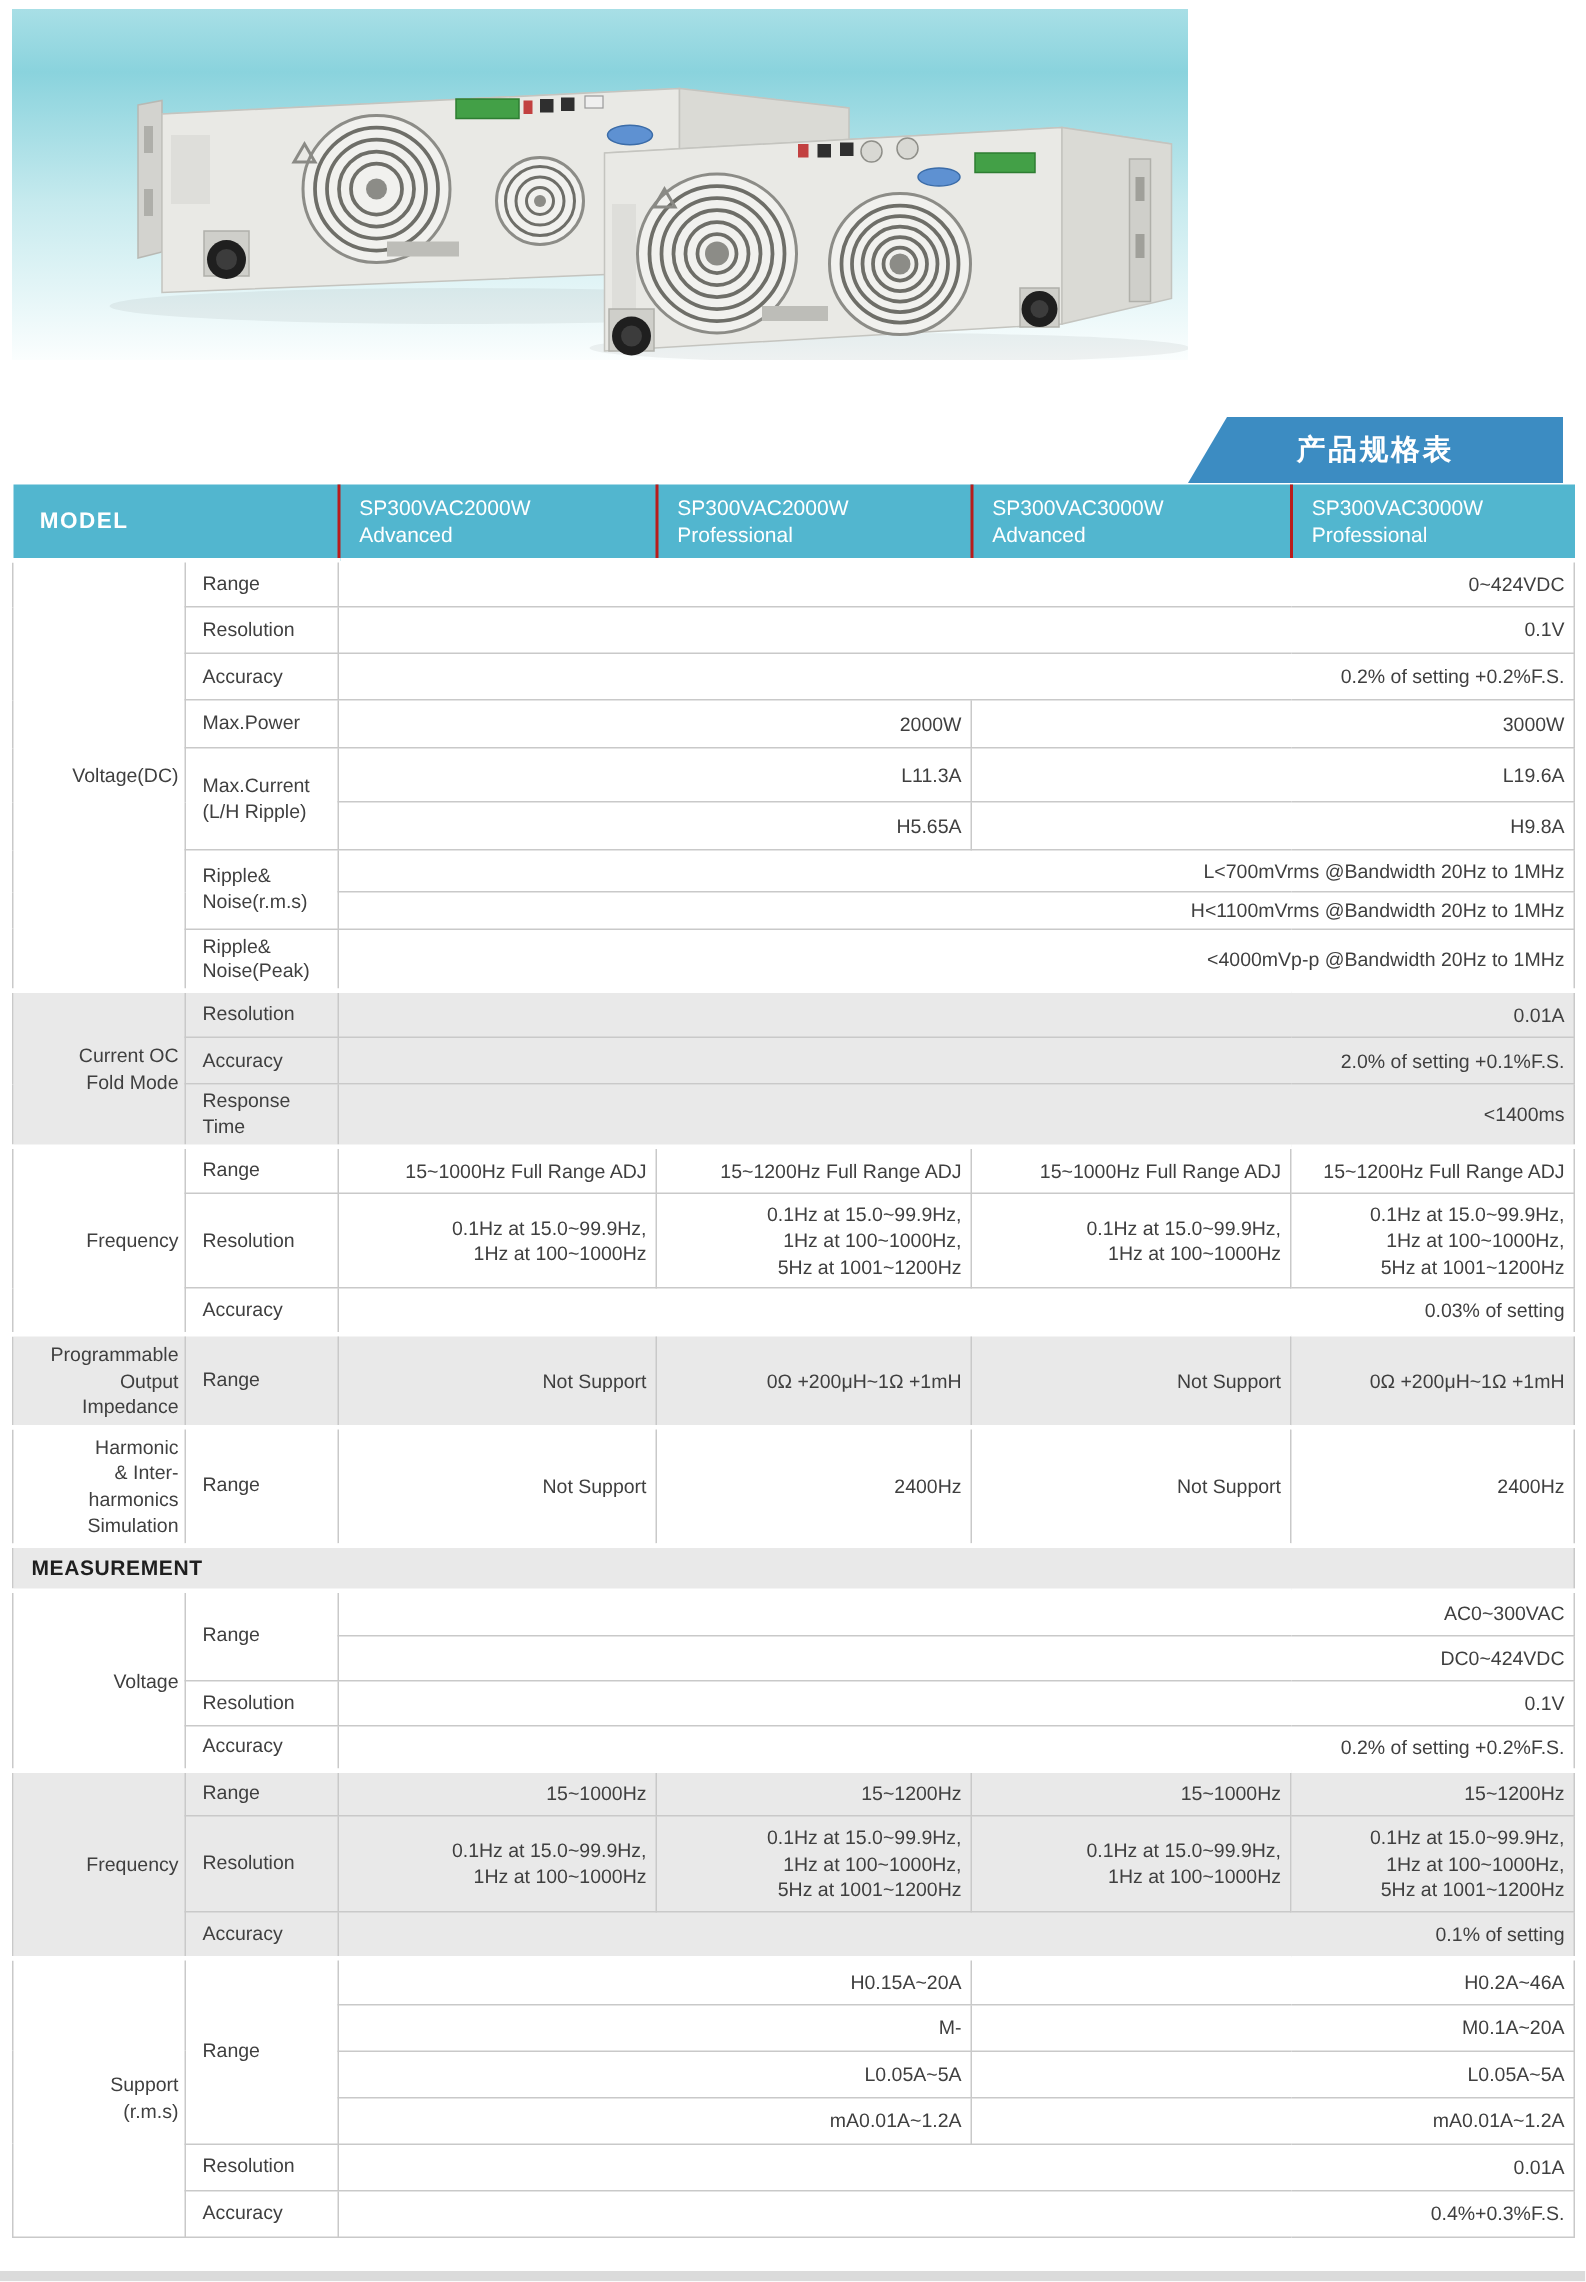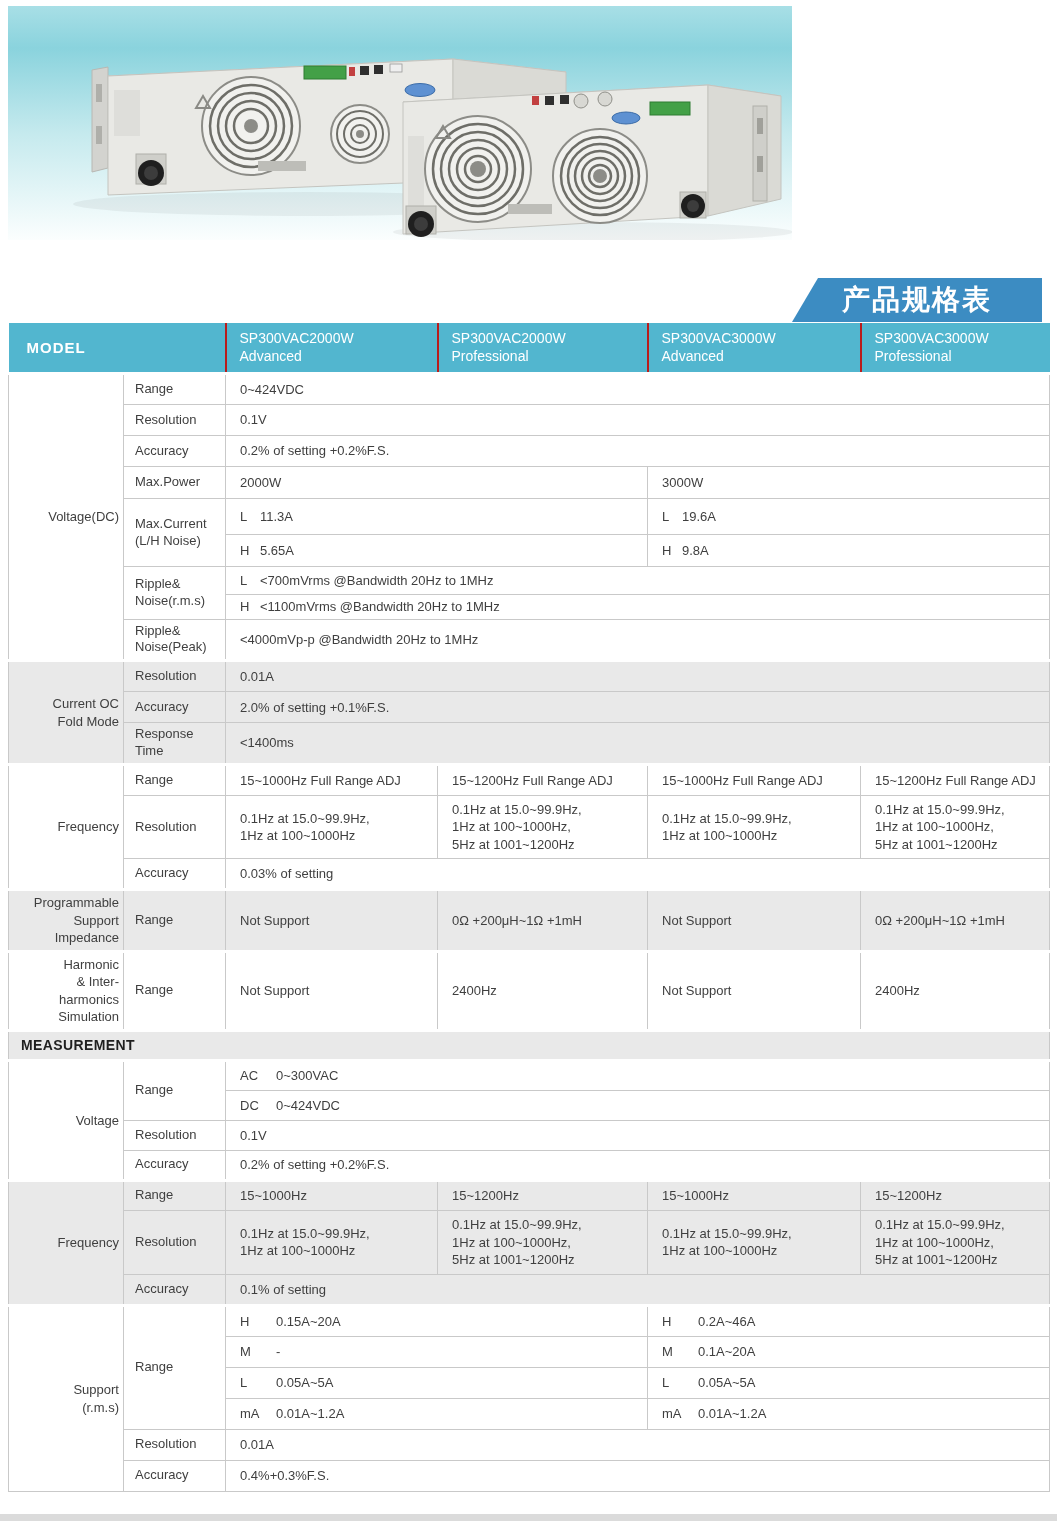--- a/index.html
+++ b/index.html
@@ -3,31 +3,31 @@
 <meta charset="utf-8">
 <style>
   html,body{margin:0;padding:0;background:#ffffff;}
   .page{position:relative;width:1057px;height:1521px;background:#ffffff;overflow:hidden;
         font-family:"Liberation Sans",sans-serif;color:#3f3f3f;}
   .photo{position:absolute;left:8px;top:6px;width:784px;height:234px;}
   .photo svg{display:block;width:100%;height:100%;}
   .banner{position:absolute;top:278px;right:15px;width:250px;height:44px;background:#3C8CC2;
           clip-path:polygon(26px 0,100% 0,100% 100%,0 100%);
           display:flex;align-items:center;justify-content:center;}
-  .banner span{color:#ffffff;font-size:28px;font-weight:bold;letter-spacing:2px;}
+  .banner span{color:#ffffff;font-size:19px;font-weight:bold;letter-spacing:2px;}
   table.spec{position:absolute;left:8px;top:323px;width:1041px;border-collapse:collapse;table-layout:fixed;padding-left:28px;}
   .spec td{border:1px solid #C9C9C9;font-size:13px;vertical-align:middle;background:#ffffff;}
   tr.head th{background:#52B6CF;color:#ffffff;border:none;border-left:2px solid #b91c1c;
              text-align:left;vertical-align:middle;height:47px;}
   tr.head th:first-child{border-left:none;}
   th.model{font-size:15px;font-weight:bold;letter-spacing:1px;padding-left:18px;}
   th.mcol{font-weight:normal;font-size:14px;line-height:1.25;padding-left:13px;white-space:pre-line;}
   td.cat{padding:3px 4px 3px 12px;white-space:pre-line;line-height:1.35;text-align:right;}
   td.lbl{padding:3px 4px 3px 11px;white-space:pre-line;line-height:1.3;}
-  td.val{padding:3px 6px 3px 14px;white-space:pre-line;line-height:1.35;}
+  td.val{padding:3px 6px 3px 14px;white-space:pre-line;line-height:1.35;text-align:right;}
   td.meas{padding:3px 4px 3px 12px;font-weight:bold;color:#1f1f1f;font-size:14px;letter-spacing:.4px;}
   tr.gray td{background:#E9E9E9;}
   tr.sep td{border-top:3px solid #ffffff;}
   .pfx{display:inline-block;min-width:20px;}
   .pfxw{display:inline-block;min-width:36px;}
   .footerbar{position:absolute;left:0;bottom:0;width:1057px;height:7px;background:#DBDBDB;}
 </style>
 </head>
 <body>
 
@@ -171,21 +171,21 @@
       <td class="lbl">Accuracy</td>
       <td class="val" colspan="4">0.2% of setting +0.2%F.S.</td>
     </tr>
     <tr style="height:32px">
       <td class="lbl">Max.Power</td>
       <td class="val" colspan="2">2000W</td>
       <td class="val" colspan="2">3000W</td>
     </tr>
     <tr style="height:36px">
       <td class="lbl" rowspan="2">Max.Current
-(L/H Noise)</td>
+(L/H Ripple)</td>
       <td class="val" colspan="2"><span class="pfx">L</span><span>11.3A</span></td>
       <td class="val" colspan="2"><span class="pfx">L</span><span>19.6A</span></td>
     </tr>
     <tr style="height:32px">
       <td class="val" colspan="2"><span class="pfx">H</span><span>5.65A</span></td>
       <td class="val" colspan="2"><span class="pfx">H</span><span>9.8A</span></td>
     </tr>
     <tr style="height:28px">
       <td class="lbl" rowspan="2">Ripple&amp;
 Noise(r.m.s)</td>
@@ -237,21 +237,21 @@
 1Hz at 100~1000Hz,
 5Hz at 1001~1200Hz</td>
     </tr>
     <tr style="height:31px">
       <td class="lbl">Accuracy</td>
       <td class="val" colspan="4">0.03% of setting</td>
     </tr>
 
     <tr class="gray sep" style="height:57px">
       <td class="cat">Programmable
-Support
+Output
 Impedance</td>
       <td class="lbl">Range</td>
       <td class="val">Not Support</td>
       <td class="val">0Ω +200μH~1Ω +1mH</td>
       <td class="val">Not Support</td>
       <td class="val">0Ω +200μH~1Ω +1mH</td>
     </tr>
 
     <tr class="sep" style="height:68px">
       <td class="cat">Harmonic

